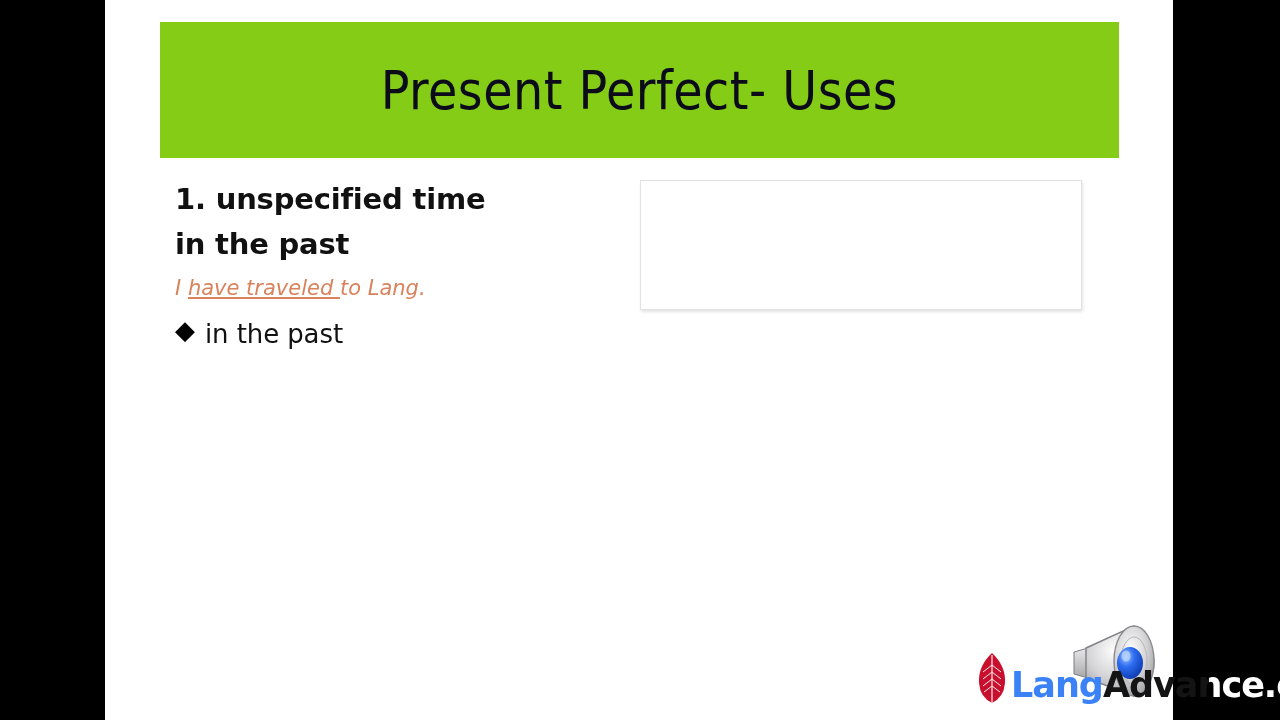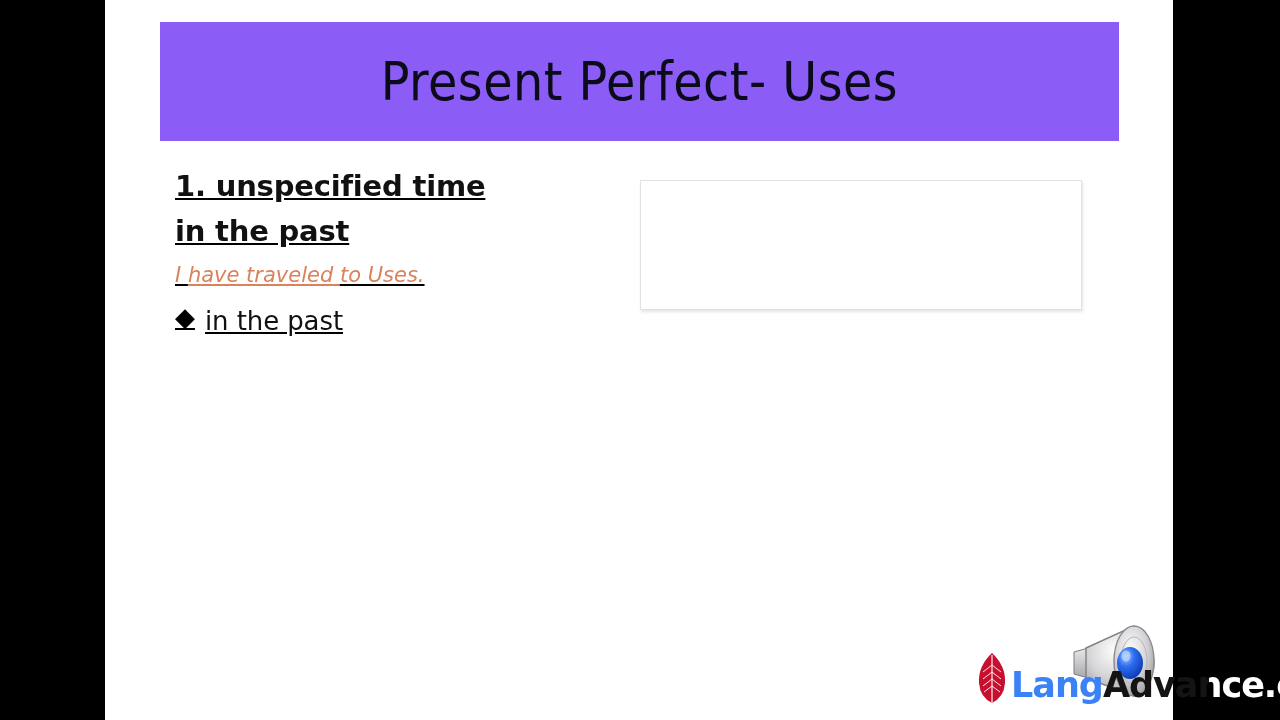--- a/index.html
+++ b/index.html
@@ -31,43 +31,42 @@
     height: 720px;
     background: #ffffff;
   }
 
   
   #title-banner {
     position: absolute;
     left: 55px;            
     top: 22px;
     width: 959px;          
-    height: 119px;
-    background: #8b5cf6;
+    height: 136px;
+    background: #84cc16;
     display: flex;
     align-items: center;
     justify-content: center;
   }
   #slide-title {
     font-family: "DejaVu Sans Condensed", "Liberation Sans", sans-serif;
     font-size: 53px;
     font-weight: 400;
     color: #0B0B1A;
     letter-spacing: 0.5px;
     white-space: nowrap;
     line-height: 1;
   }
 
   
   #body-column {
     position: absolute;
     left: 70px;            
-    top: 164px;
+    top: 177px;
     width: 470px;
-    text-decoration: underline;
   }
 
   .point-heading {
     font-family: "DejaVu Sans", "Liberation Sans", sans-serif;
     font-size: 29px;
     font-weight: 700;
     color: #111111;
     line-height: 1.56;
     letter-spacing: -0.2px;
     white-space: nowrap;
@@ -184,21 +183,21 @@
     <div id="title-banner">
       <div id="slide-title">Present Perfect- Uses</div>
     </div>
 
     <div id="body-column">
 
       <div class="point-heading">1. unspecified time</div>
       <div class="point-heading">in the past</div>
 
       <div id="example-line">
-        <span>I </span><span class="underlined">have traveled </span><span>to Uses.</span>
+        <span>I </span><span class="underlined">have traveled </span><span>to Lang.</span>
       </div>
 
       <div id="bullet-block">
         <span id="bullet-diamond">◆</span>
         <span id="bullet-text">
           <span class="line-2">in the past</span>
         </span>
       </div>
 
     </div>

